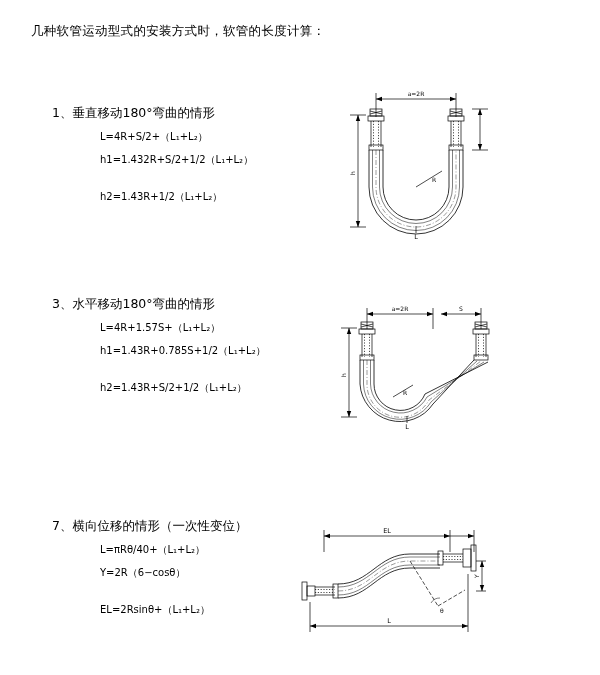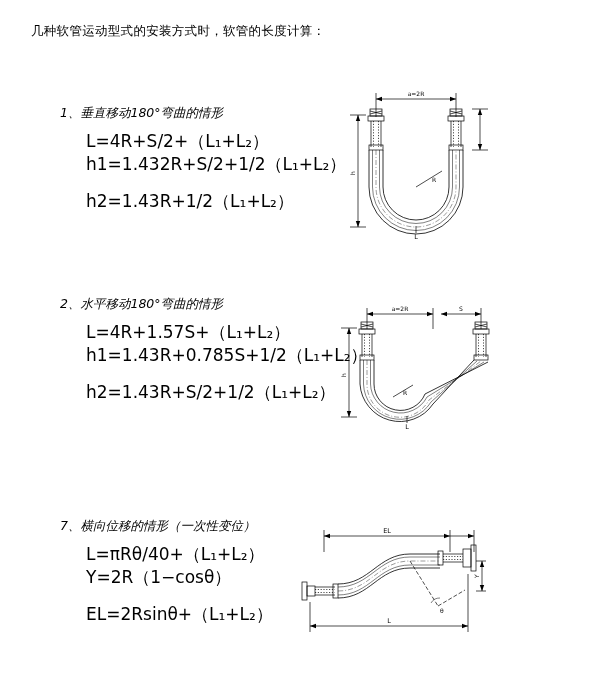--- a/index.html
+++ b/index.html
@@ -29,30 +29,29 @@
     white-space: nowrap;
   }
 
   .section { position: absolute; }
   .sec1 { left: 0; top: 105px; }
   .sec2 { left: 0; top: 296px; }
   .sec3 { left: 0; top: 518px; }
 
   .sec-title {
     position: absolute;
-    left: 60px;
+    left: 52px;
     top: 0;
     font-size: 12.5px;
     white-space: nowrap;
-    font-style: italic;
   }
   .formula {
     position: absolute;
-    left: 86px;
-    font-size: 17px;
+    left: 100px;
+    font-size: 10px;
     white-space: nowrap;
   }
   .f1 { top: 25px; }
   .f2 { top: 48px; }
   .f3 { top: 71px; margin-top: 14px; }
 
   .fig {
     position: absolute;
   }
   .fig svg { display: block; }
@@ -128,21 +127,21 @@
           <path d="M160 75 l-2.2 -6 h4.4 z" fill="#000" stroke="none"></path>
 
           <text x="96" y="164" font-size="6.5" text-anchor="middle" fill="#000" stroke="none" font-family="'DejaVu Sans',sans-serif">L</text>
           <line x1="96" y1="151" x2="96" y2="158"></line>
         </g>
       </svg>
     </div>
   </div>
 
   <div class="section sec2">
-    <div class="sec-title">2、水平移动180°弯曲的情形</div>
+    <div class="sec-title">3、水平移动180°弯曲的情形</div>
     <div class="formula f1">L=4R+1.57S+（L₁+L₂）</div>
     <div class="formula f2">h1=1.43R+0.785S+1/2（L₁+L₂）</div>
     <div class="formula f3">h2=1.43R+S/2+1/2（L₁+L₂）</div>
 
     <div class="fig" style="left:315px; top:-7px;">
       <svg width="190" height="150" viewBox="0 0 190 150">
         <g stroke="#000" fill="none" stroke-width="0.7">
 
           <line x1="52" y1="25" x2="118" y2="25"></line>
           <path d="M52 25 l6 -2.2 v4.4 z" fill="#000" stroke="none"></path>
@@ -197,21 +196,21 @@
           <text x="92" y="140" font-size="6.5" text-anchor="middle" fill="#000" stroke="none" font-family="'DejaVu Sans',sans-serif">L</text>
           <line x1="92" y1="127" x2="92" y2="134"></line>
         </g>
       </svg>
     </div>
   </div>
 
   <div class="section sec3">
     <div class="sec-title">7、横向位移的情形（一次性变位）</div>
     <div class="formula f1">L=πRθ/40+（L₁+L₂）</div>
-    <div class="formula f2">Y=2R（1−cosθ）</div>
+    <div class="formula f2">Y=2R（6−cosθ）</div>
     <div class="formula f3">EL=2Rsinθ+（L₁+L₂）</div>
 
     <div class="fig" style="left:290px; top:0px;">
       <svg width="200" height="130" viewBox="0 0 200 130">
         <g stroke="#000" fill="none" stroke-width="0.7">
 
           <line x1="34" y1="18" x2="160" y2="18"></line>
           <path d="M34 18 l6 -2.2 v4.4 z" fill="#000" stroke="none"></path>
           <path d="M160 18 l-6 -2.2 v4.4 z" fill="#000" stroke="none"></path>
           <text x="97" y="15" font-size="6.5" text-anchor="middle" fill="#000" stroke="none" font-family="'DejaVu Sans',sans-serif">EL</text>

